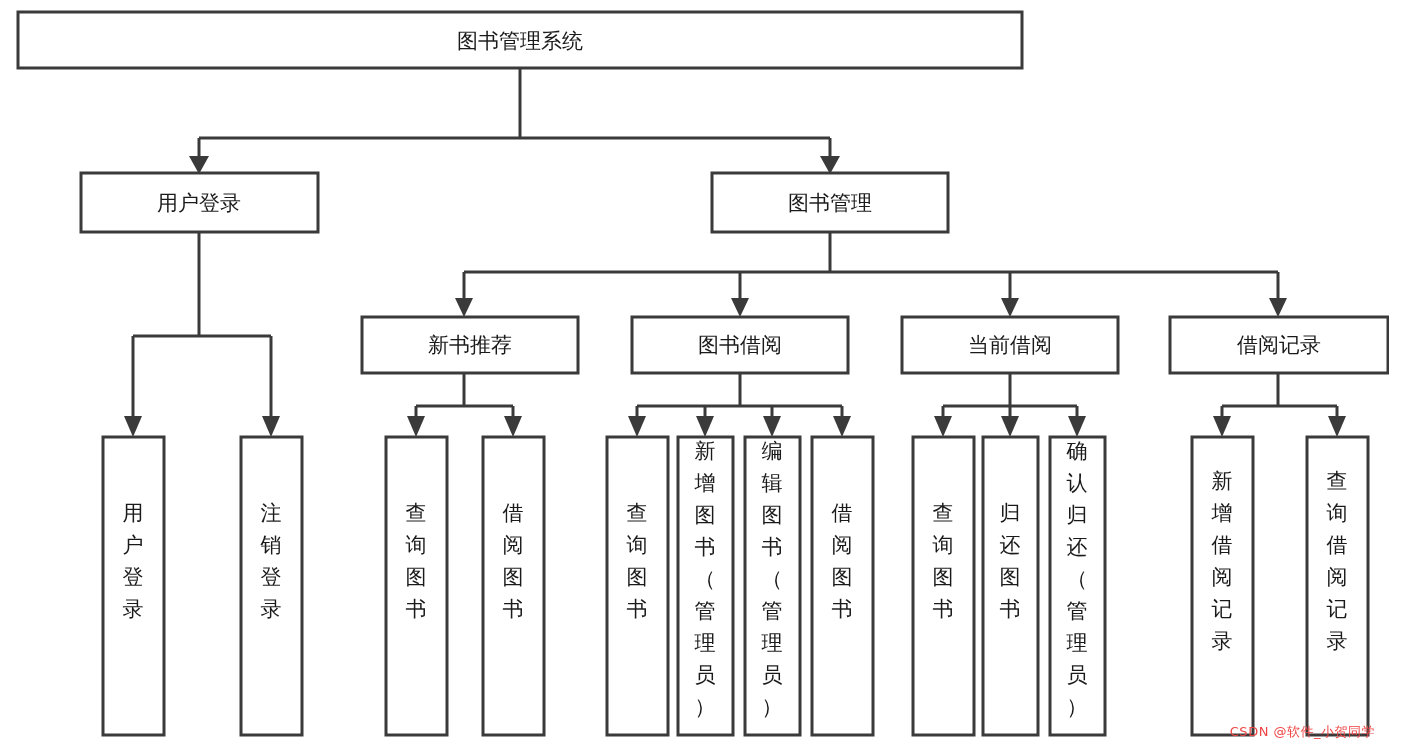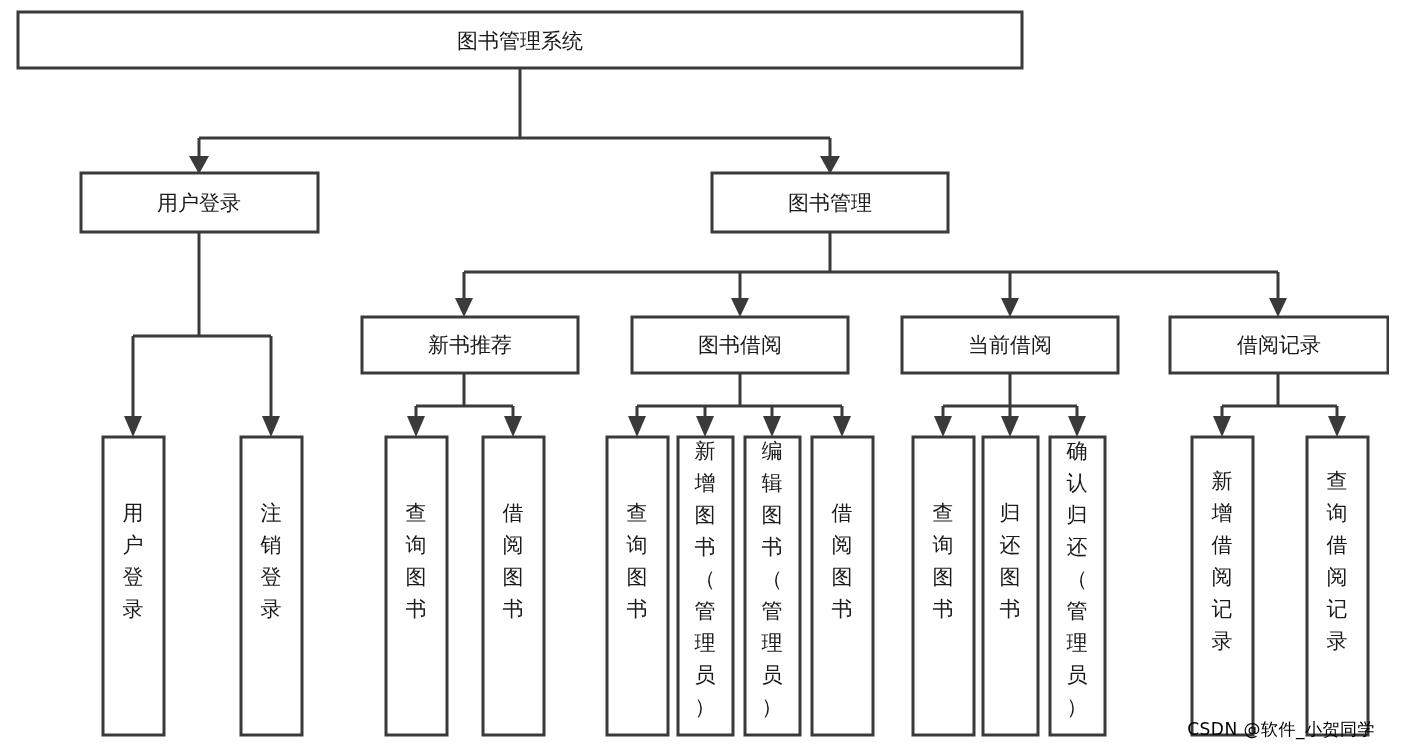--- a/index.html
+++ b/index.html
@@ -51,22 +51,22 @@
     font-family: "DejaVu Sans", "Liberation Sans", sans-serif;
     font-size: 21px;
     fill: #1a1a1a;
     text-anchor: middle;
   }
   .watermark-text {
     position: absolute;
     right: 14px;
     bottom: 6px;
     font-family: "DejaVu Sans", "Liberation Sans", sans-serif;
-    font-size: 17px;
-    color: #000000;
+    font-size: 13px;
+    color: #ef4444;
     white-space: nowrap;
     letter-spacing: 0.5px;
     pointer-events: none;
   }
 </style>
 </head>
 <body>
 
 <div id="diagram-root">
 

